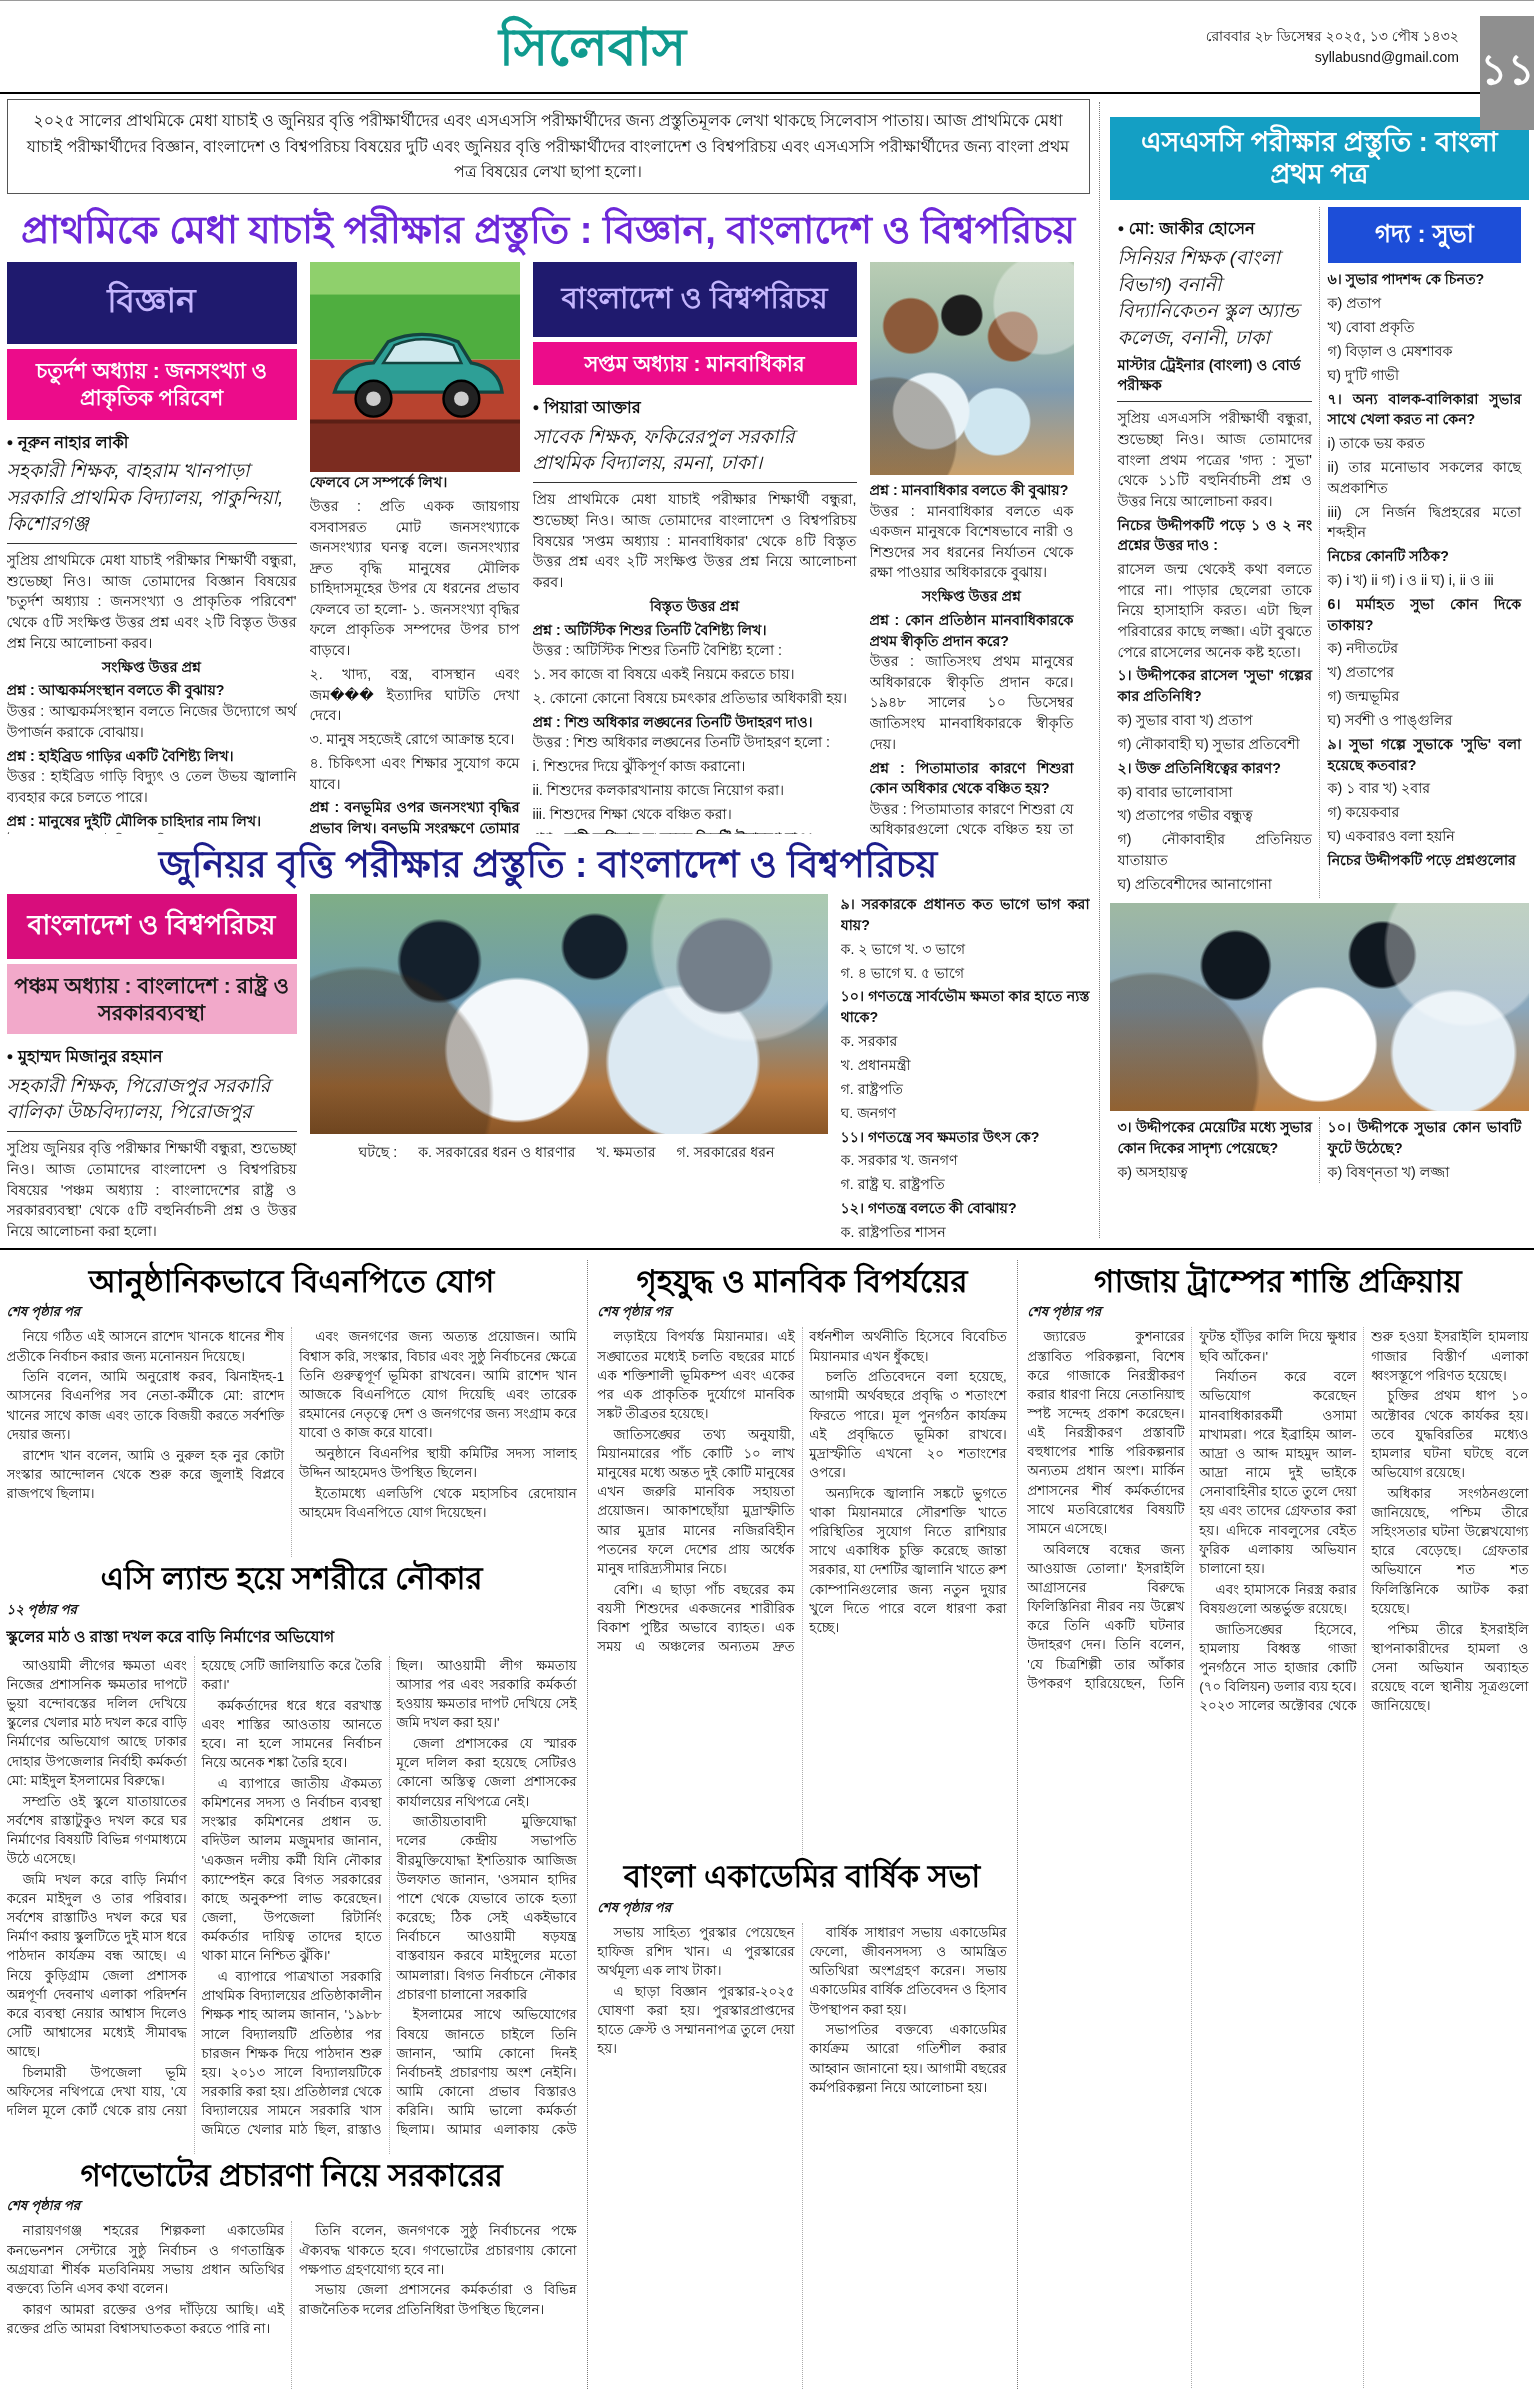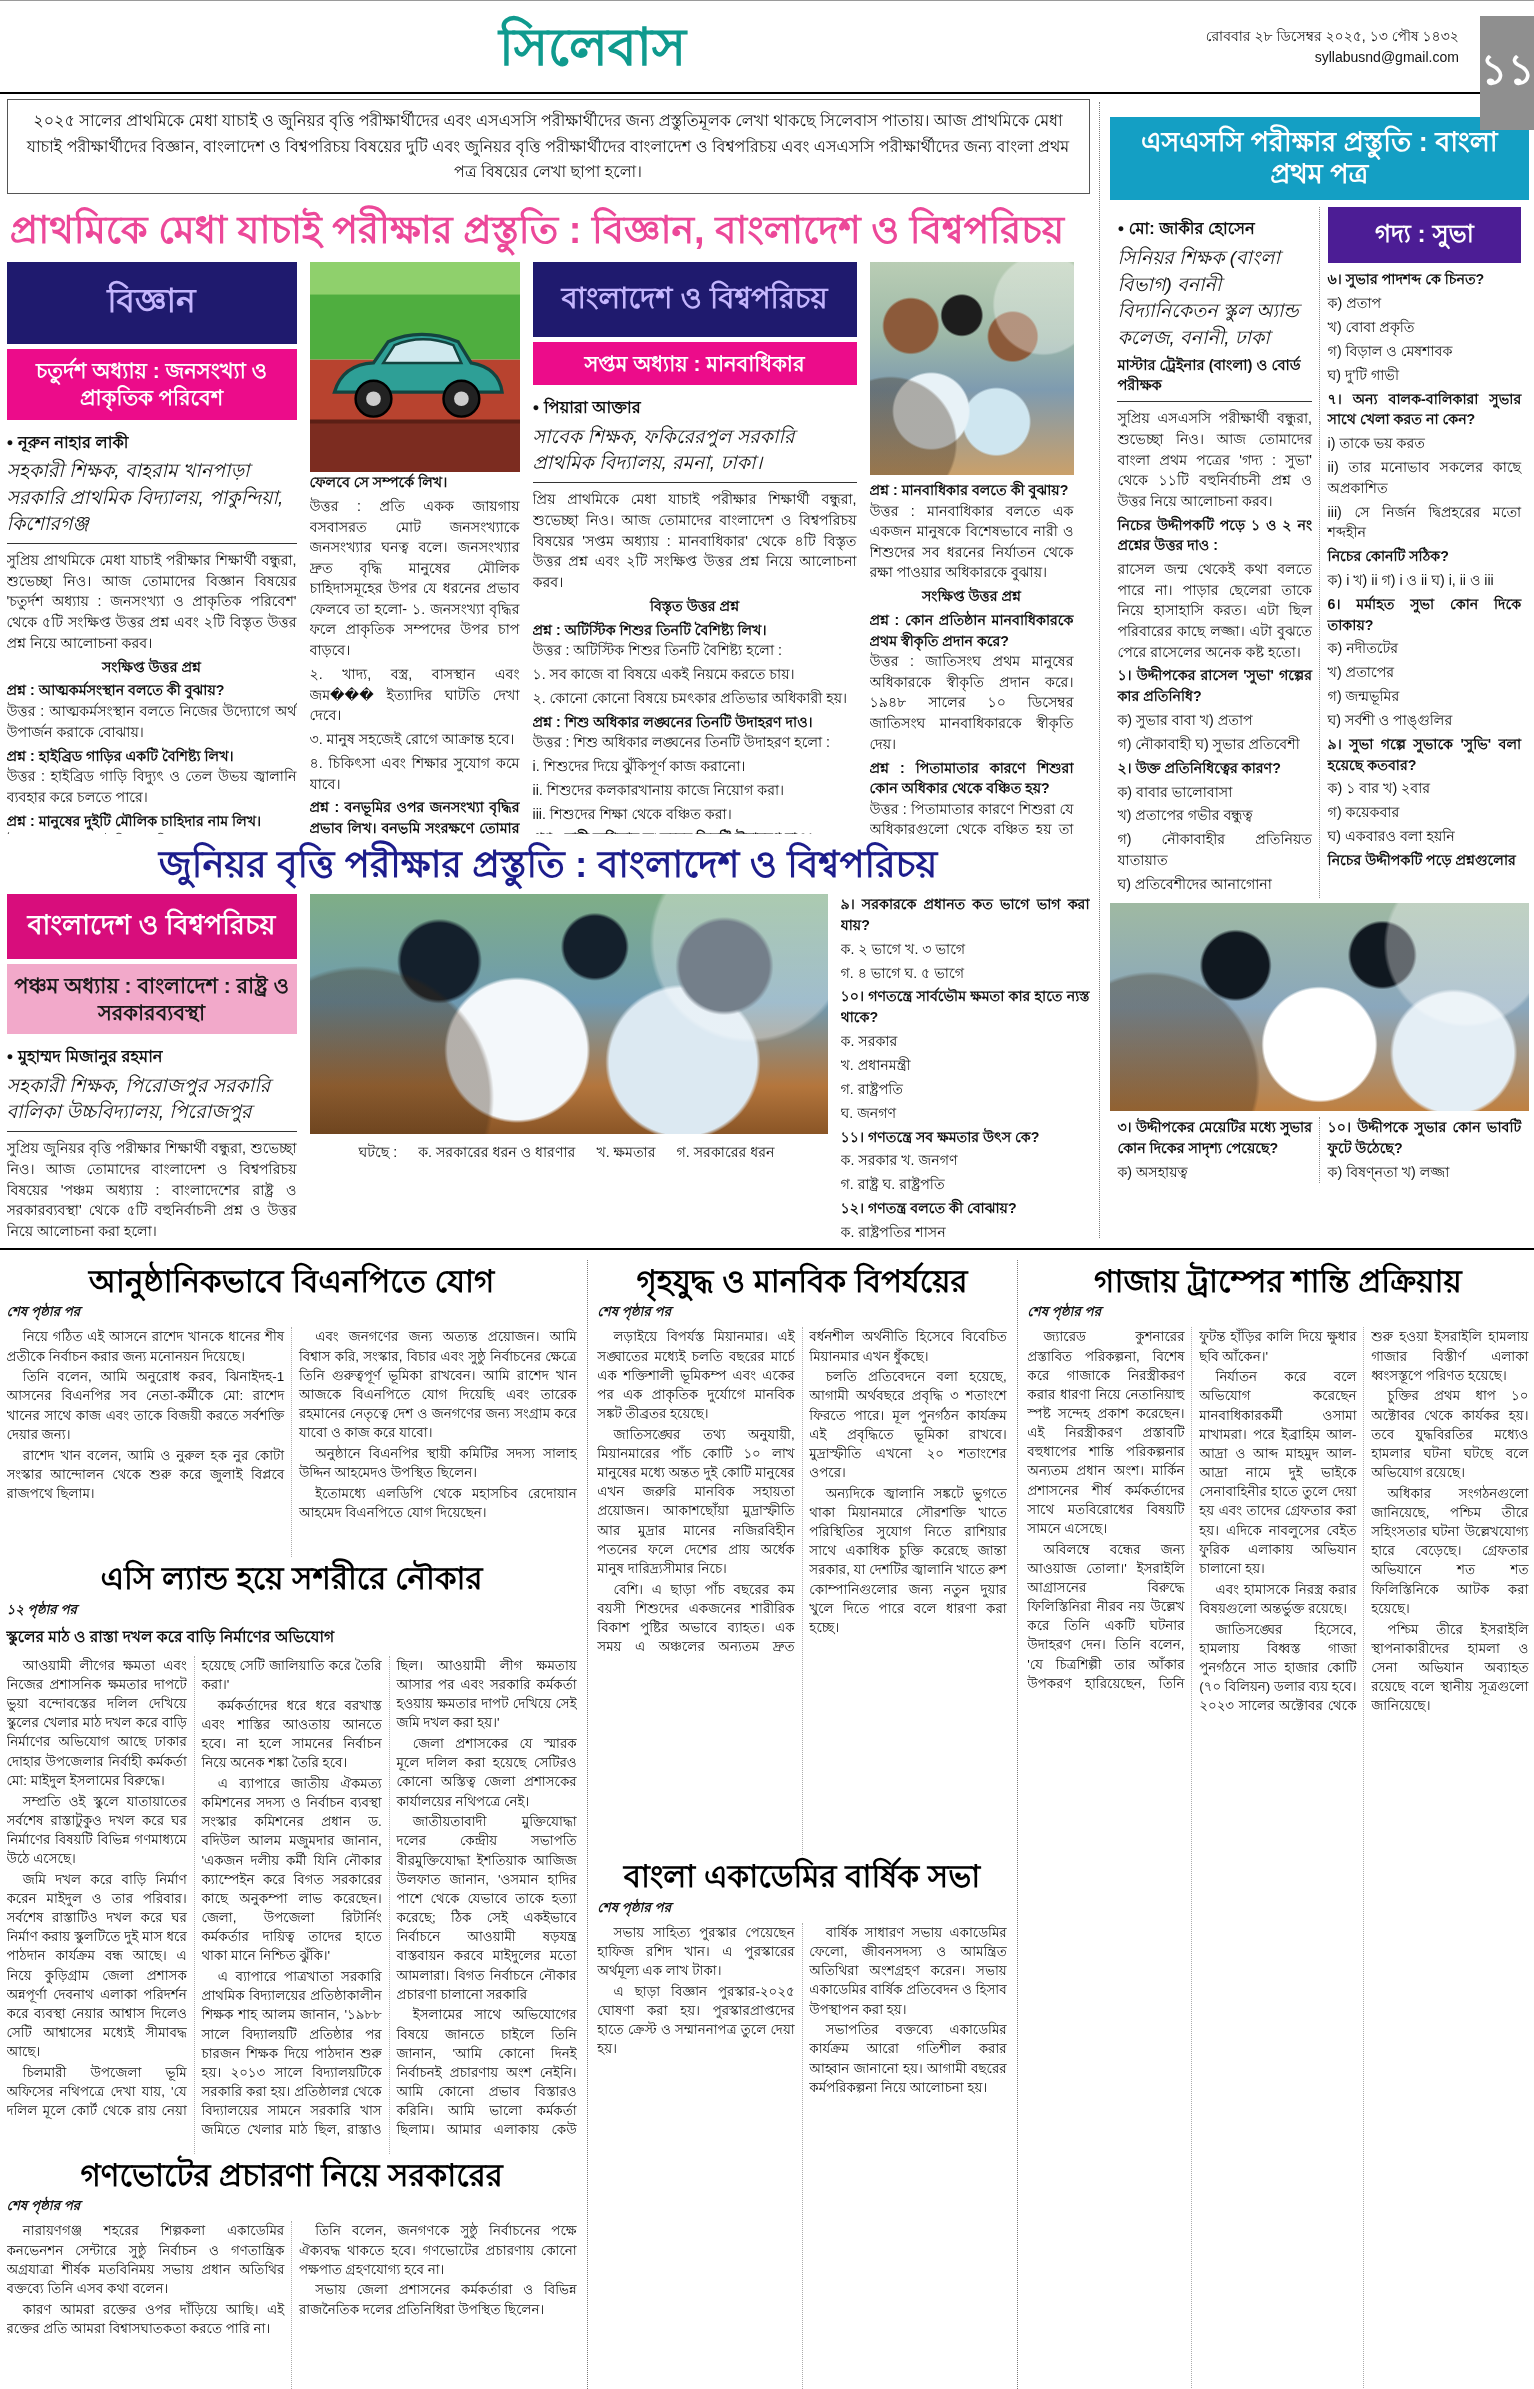--- a/index.html
+++ b/index.html
@@ -13,21 +13,21 @@
   .nameplate{flex:1;text-align:center;font-size:52px;font-weight:800;color:#0f9a8e;line-height:1;}
   .mast-right{width:350px;text-align:right;font-size:14px;line-height:1.5;padding-right:68px;box-sizing:border-box;}
   .page-badge{position:absolute;right:0;top:14.7px;width:55px;height:114px;background:#8f8f8f;color:#fff;
               display:flex;align-items:center;justify-content:center;font-size:42px;font-weight:700;}
   
   #main-row{display:flex;padding:4.9px 6.5px 0 6.5px;box-sizing:border-box;}
   #left-region{width:1083px;}
   .vdivider{border-left:1.6px dotted #777;margin:3.3px 9.8px 0 9.8px;}
   #ssc-col{flex:1;min-width:0;height:1084px;overflow:hidden;}
   #intro-box{border:0.8px solid #555;padding:8.1px 13px;text-align:center;font-size:16px;line-height:1.6;font-weight:500;}
-  #primary-headline{color:#ec4899;font-size:38px;font-weight:800;margin:14.7px 3.3px 9.8px 3.3px;line-height:1.15;}
+  #primary-headline{text-align:center;color:#6d28d9;font-size:38px;font-weight:800;margin:14.7px 3.3px 9.8px 3.3px;line-height:1.15;}
   
   .box-navy{background:#1f1a6e;color:#c4b5fd;text-align:center;font-weight:800;}
   .box-magenta{background:#ec0c8a;color:#fff;text-align:center;font-weight:800;}
   .box-pink{background:#f2a9ca;color:#1a1a1a;text-align:center;font-weight:800;}
   .subject-box{font-size:33px;padding:13px 3.3px;}
   .chapter-box{font-size:21px;padding:8.1px 6.5px;line-height:1.3;margin-top:4.9px;}
   .byline{margin:9.8px 0 1.6px 0;font-size:16.3px;font-weight:800;}
   .byline .dot{font-size:11.4px;vertical-align:2.4px;}
   .author-title{font-style:italic;font-size:19px;line-height:1.4;margin:1.6px 0 4.9px 0;}
   .author-title2{font-size:14.7px;font-weight:800;line-height:1.35;margin:0 0 4.9px 0;}
@@ -76,21 +76,21 @@
   #junior-center{width:518px;}
   #junior-photo{height:240px;}
   .caption-row{display:flex;flex-wrap:wrap;gap:3.3px 21px;padding:6.5px 3.3px 0 49px;font-size:14.2px;}
   #junior-right{flex:1;overflow:hidden;}
   
   #ssc-head{background:#149fc4;color:#fff;text-align:center;font-size:27px;font-weight:800;
             padding:10.6px 4.9px;line-height:1.15;margin-top:18px;}
   .ssc-row{display:flex;gap:0;margin-top:6.5px;}
   .ssc-sub{width:50%;box-sizing:border-box;padding:0 7.3px;}
   .ssc-sub + .ssc-sub{border-left:0.8px dotted #888;}
-  #ssc-blackbox{background:#4c1d95;color:#fff;text-align:center;font-size:24.4px;font-weight:800;padding:8.1px 3.3px;margin-bottom:6.5px;}
+  #ssc-blackbox{background:#1d4ed8;color:#fff;text-align:center;font-size:24.4px;font-weight:800;padding:8.1px 3.3px;margin-bottom:6.5px;}
   #ssc-photo{height:208px;margin-top:4.9px;}
   
   #news{border-top:2.4px solid #000;margin-top:9.8px;display:flex;padding:9.8px 6.5px 0 6.5px;box-sizing:border-box;gap:0;}
   .news-block{box-sizing:border-box;padding:0 9.8px;}
   .news-block + .news-block{border-left:1.6px dotted #777;}
   #news-left{width:580px;padding-left:0;}
   #news-mid{width:430px;}
   #news-right{flex:1;padding-right:0;}
   .news-headline{text-align:center;font-size:31px;font-weight:800;line-height:1.1;margin:4.9px 0 3.3px 0;color:#000;}
   .continued{font-size:13.4px;font-weight:800;font-style:italic;margin:1.6px 0 3.3px 0;}

